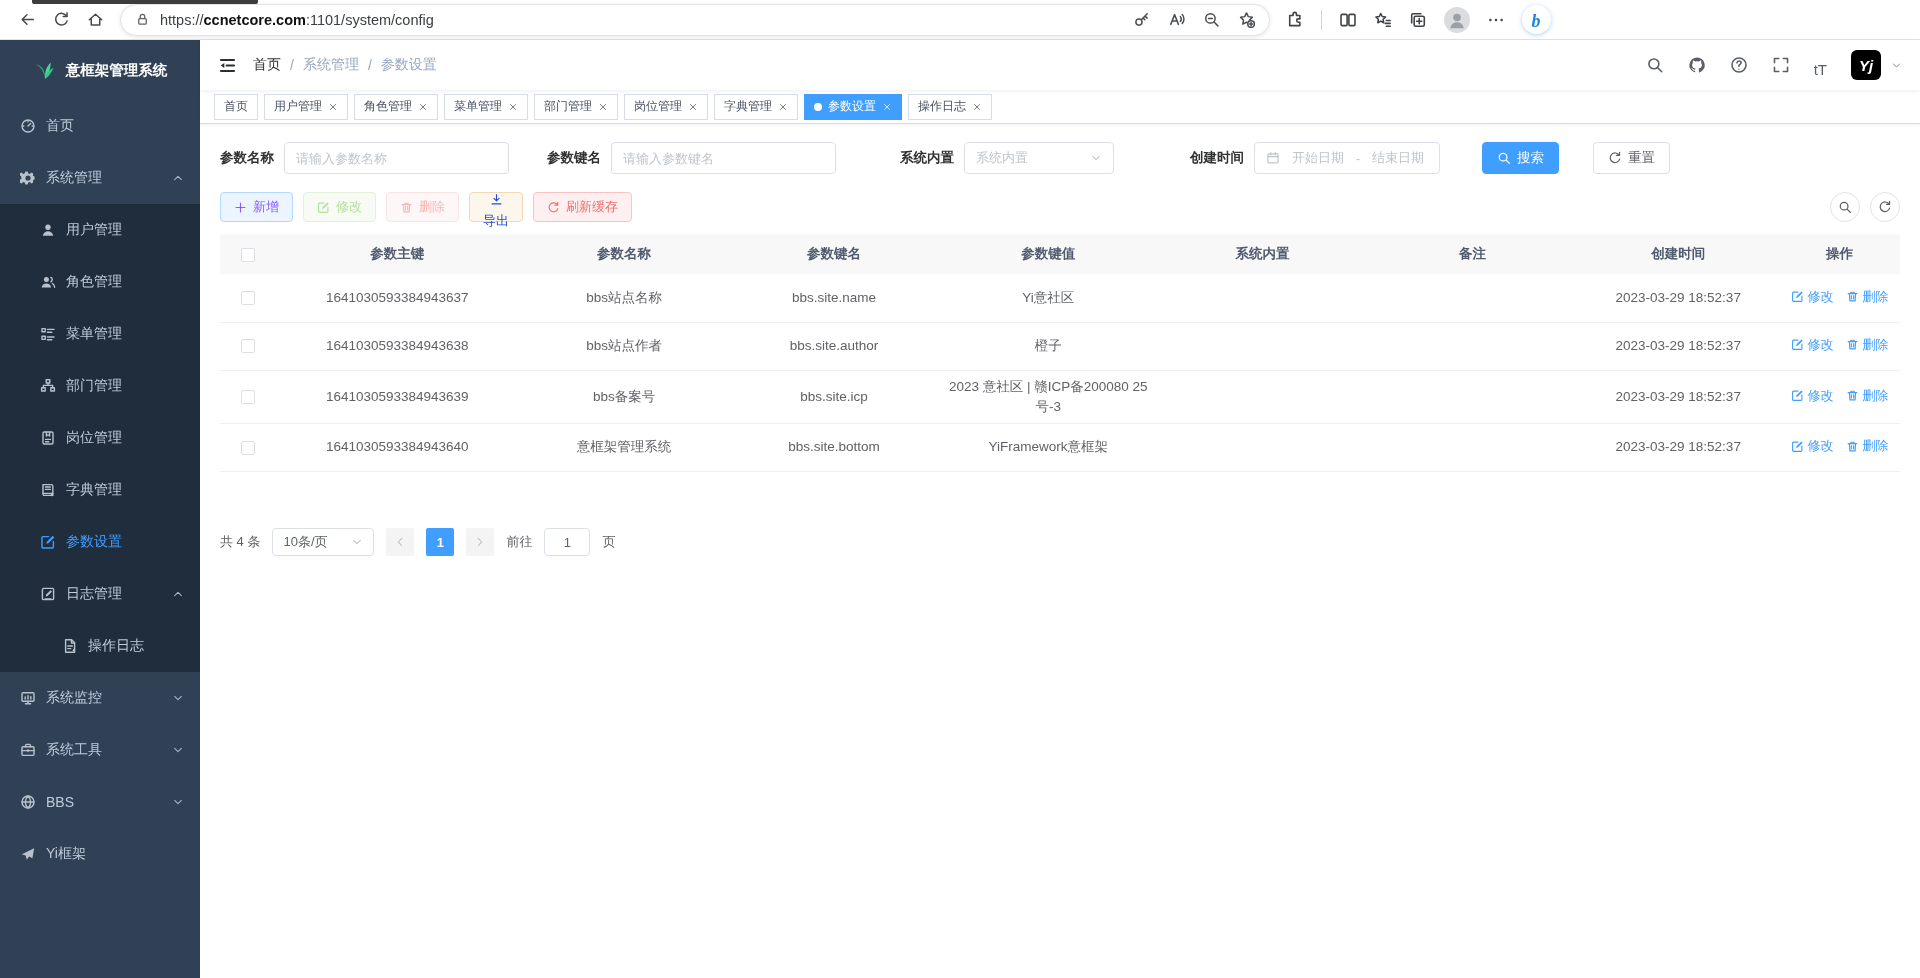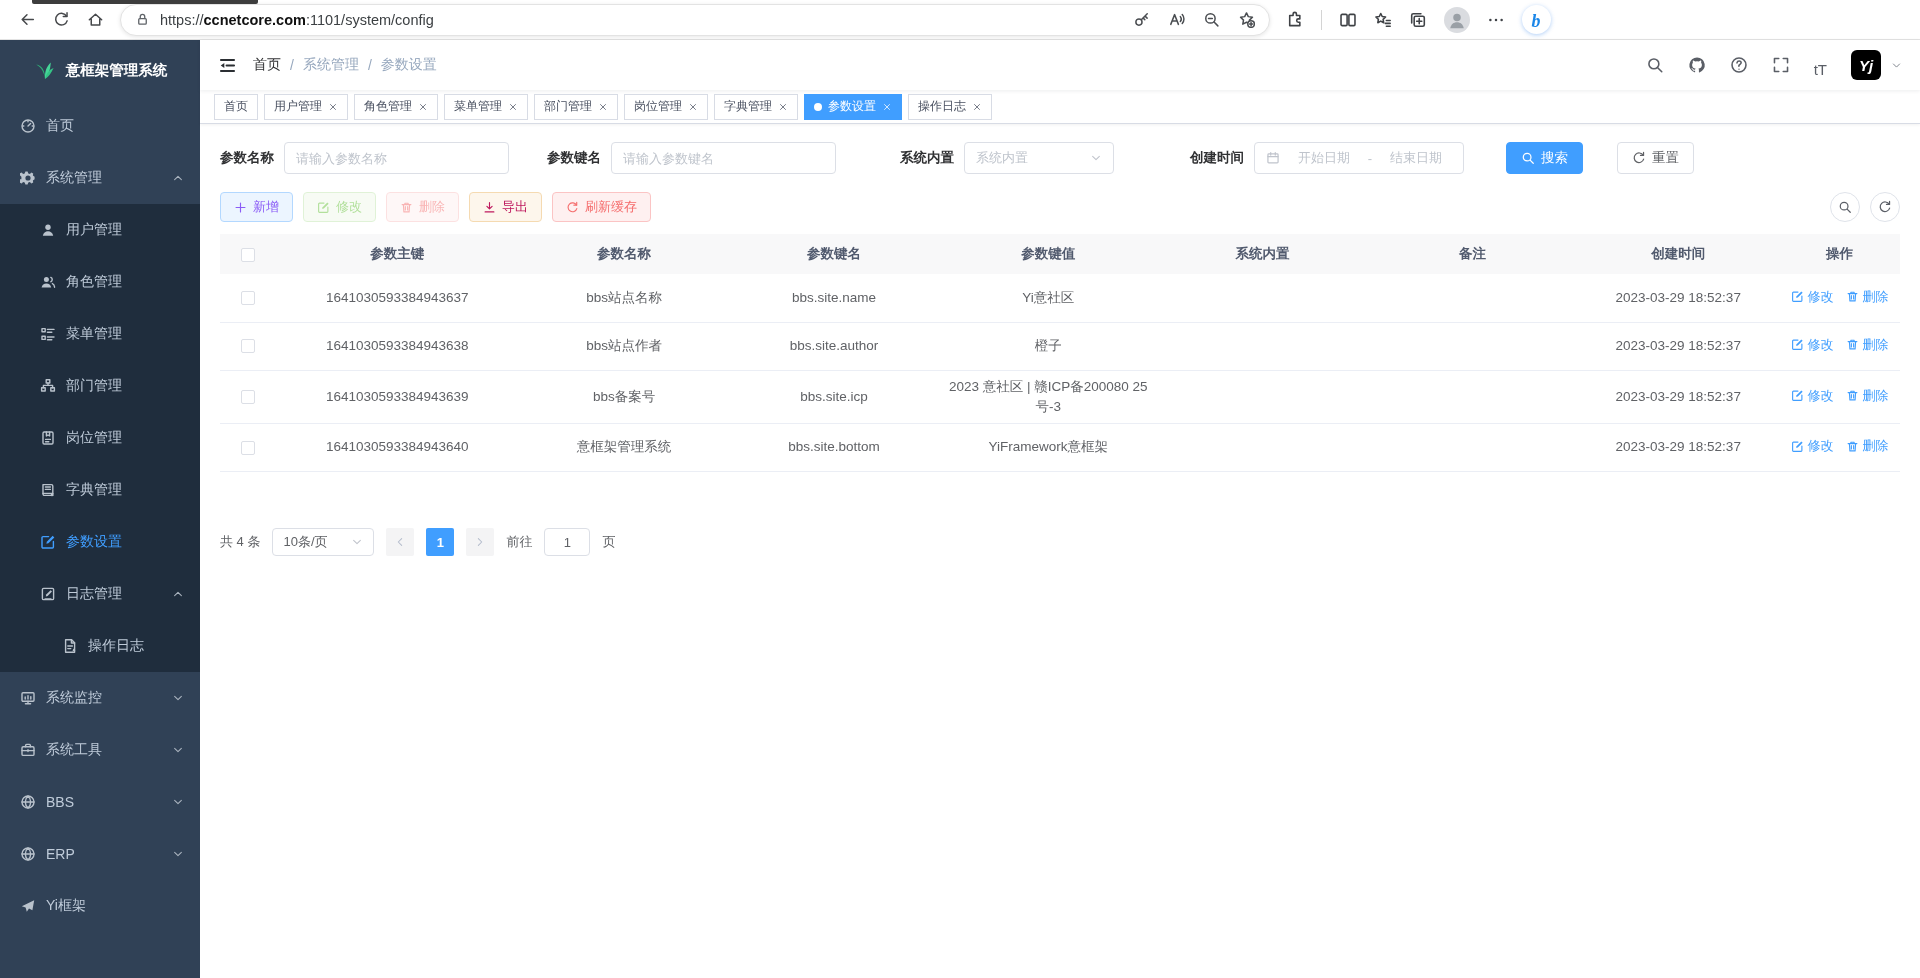--- a/index.html
+++ b/index.html
@@ -66,37 +66,37 @@
 
   .filter-row { display: flex; align-items: center; margin-bottom: 18px; }
   .f-label { font-size: 13.5px; font-weight: 700; color: #303133; margin-right: 10px; white-space: nowrap; }
   .f-box { height: 32px; border: 1px solid #dcdfe6; border-radius: 4px; background: #fff; display: flex; align-items: center; padding: 0 11px; font-size: 13px; color: #606266; }
   input.f-box { outline: none; }
   input.f-box::placeholder, input.goto-input::placeholder { color: #bfc4cc; }
   .w225 { width: 225px; }
   .sel-box { width: 150px; justify-content: space-between; cursor: pointer; }
   .sel-ph { color: #bfc4cc; }
   .sel-caret { color: #c0c4cc; font-size: 12px; }
-  .date-box { width: 210px; gap: 8px; cursor: text; }
+  .date-box { width: 186px; gap: 8px; cursor: text; }
   .date-box .cal { color: #c0c4cc; font-size: 14px; }
   .date-ph { color: #bfc4cc; flex: 1; text-align: center; white-space: nowrap; }
   .date-sep { color: #bfc4cc; }
   .gap38 { margin-left: 38px; } .gap64 { margin-left: 64px; } .gap76 { margin-left: 76px; }
   .btn { height: 32px; display: inline-flex; align-items: center; gap: 6px; padding: 0 14px; border-radius: 4px; border: 1px solid #dcdfe6; background: #fff; color: #606266; font-size: 13.5px; cursor: pointer; white-space: nowrap; }
   .btn .ico { font-size: 14px; }
   .btn-search { background: #409eff; border-color: #409eff; color: #fff; margin-left: 42px; }
   .btn-reset { margin-left: 34px; }
 
   .toolbar { display: flex; align-items: center; margin-bottom: 12px; }
   .tbtn { height: 30px; display: inline-flex; align-items: center; gap: 6px; padding: 0 13px; border-radius: 4px; font-size: 13px; border: 1px solid; margin-right: 10px; cursor: pointer; background: #fff; }
   .tbtn .ico { font-size: 13px; }
   .tbtn-primary { color: #8b5cf6; background: #ecf5ff; border-color: #b3d8ff; }
   .tbtn-success { color: #67c23a; background: #f0f9eb; border-color: #c2e7b0; }
   .tbtn-danger  { color: #f56c6c; background: #fef0f0; border-color: #fbc4c4; }
-  .tbtn-warning { color: #be185d; background: #fdf6ec; border-color: #f5dab1; }
+  .tbtn-warning { color: #1d4ed8; background: #fdf6ec; border-color: #f5dab1; flex-direction: column; }
   .tbtn.disabled { opacity: .5; cursor: not-allowed; }
   .toolbar-right { margin-left: auto; display: flex; gap: 10px; }
   .circle-btn { width: 30px; height: 30px; border-radius: 50%; border: 1px solid #dfe3ea; background: #fff; color: #5a5e66; display: flex; align-items: center; justify-content: center; font-size: 14px; cursor: pointer; }
 
   table.grid { width: 100%; border-collapse: collapse; table-layout: fixed; }
   .grid th { background: #f8f8f9; color: #515a6e; font-weight: 700; font-size: 13.5px; height: 40px; text-align: center; padding: 0 8px; }
   .grid td { height: 48px; border-bottom: 1px solid #ebeef5; font-size: 13.5px; color: #606266; text-align: center; padding: 6px 8px; word-break: break-word; line-height: 1.5; }
   .checkbox { display: inline-block; width: 14px; height: 14px; border: 1px solid #dcdfe6; border-radius: 2px; background: #fff; vertical-align: middle; cursor: pointer; }
   .op-link { display: inline-flex; align-items: center; gap: 4px; color: #409eff; cursor: pointer; font-size: 13px; }
   .op-link + .op-link { margin-left: 12px; }
@@ -381,34 +381,20 @@
           </span>
         </div>
         <div class="menu-item lvl1">
           <span class="ico mi-icon">
             <svg viewBox="0 0 16 16" fill="none" stroke="currentColor" stroke-width="1.4" stroke-linecap="round" stroke-linejoin="round">
               <circle cx="8" cy="8" r="6"></circle>
               <path d="M2 8h12M8 2c-1.8 1.6-2.7 3.6-2.7 6S6.2 12.4 8 14c1.8-1.6 2.7-3.6 2.7-6S9.8 3.6 8 2z"></path>
             </svg>
           </span>
           <span class="mi-label">BBS</span>
-          <span class="ico mi-arrow">
-            <svg viewBox="0 0 16 16" fill="none" stroke="currentColor" stroke-width="1.4" stroke-linecap="round" stroke-linejoin="round">
-              <path d="M3.5 5.8L8 10.3l4.5-4.5"></path>
-            </svg>
-          </span>
-        </div>
-        <div class="menu-item lvl1">
-          <span class="ico mi-icon">
-            <svg viewBox="0 0 16 16" fill="none" stroke="currentColor" stroke-width="1.4" stroke-linecap="round" stroke-linejoin="round">
-              <circle cx="8" cy="8" r="6"></circle>
-              <path d="M2 8h12M8 2c-1.8 1.6-2.7 3.6-2.7 6S6.2 12.4 8 14c1.8-1.6 2.7-3.6 2.7-6S9.8 3.6 8 2z"></path>
-            </svg>
-          </span>
-          <span class="mi-label">ERP</span>
           <span class="ico mi-arrow">
             <svg viewBox="0 0 16 16" fill="none" stroke="currentColor" stroke-width="1.4" stroke-linecap="round" stroke-linejoin="round">
               <path d="M3.5 5.8L8 10.3l4.5-4.5"></path>
             </svg>
           </span>
         </div>
         <div class="menu-item lvl1">
           <span class="ico mi-icon">
             <svg viewBox="0 0 16 16" fill="none" stroke="currentColor" stroke-width="1.4" stroke-linecap="round" stroke-linejoin="round">
               <path d="M14.2 2.2L1.8 8.2l3.8 1.2 1.2 4.4 2.2-3.2 3.4 1.6z" fill="currentColor" stroke="none"></path>

